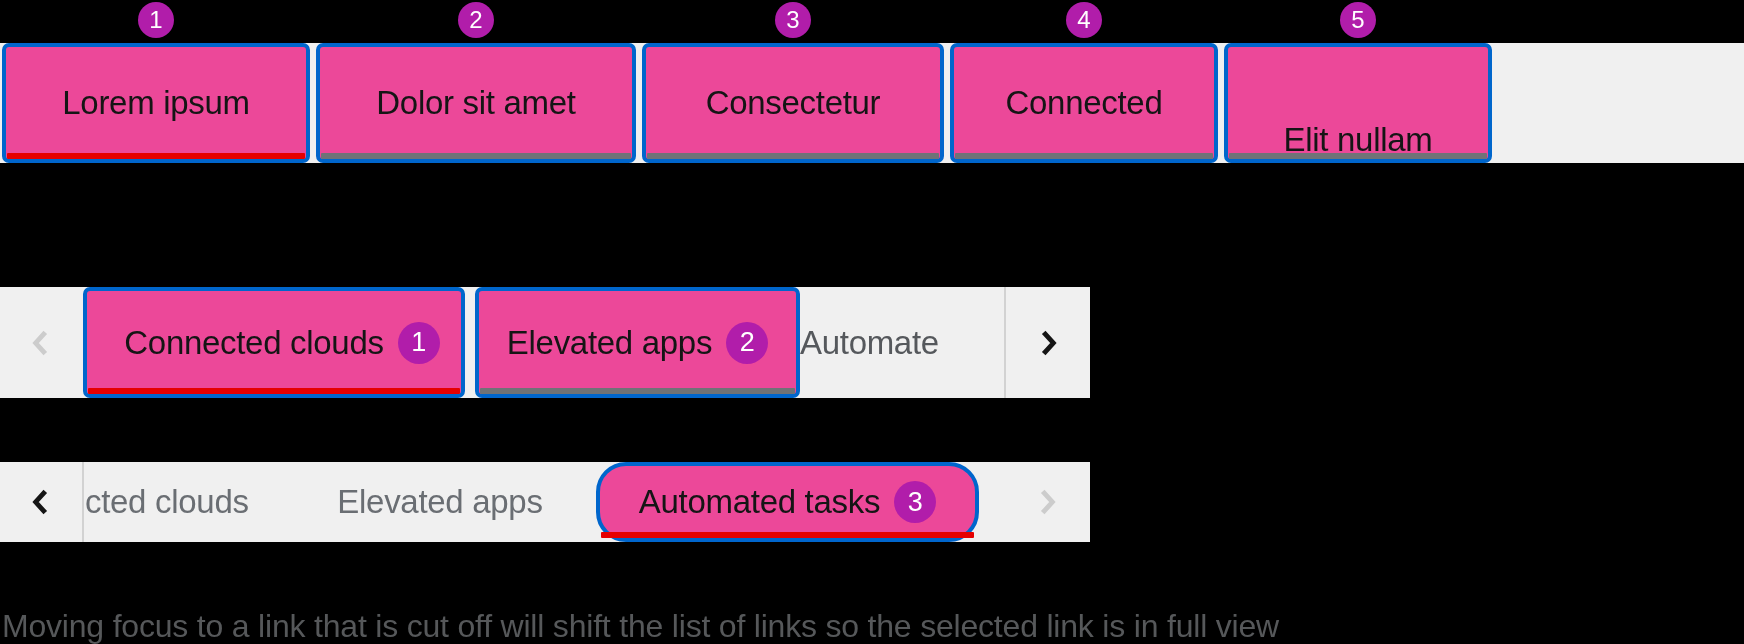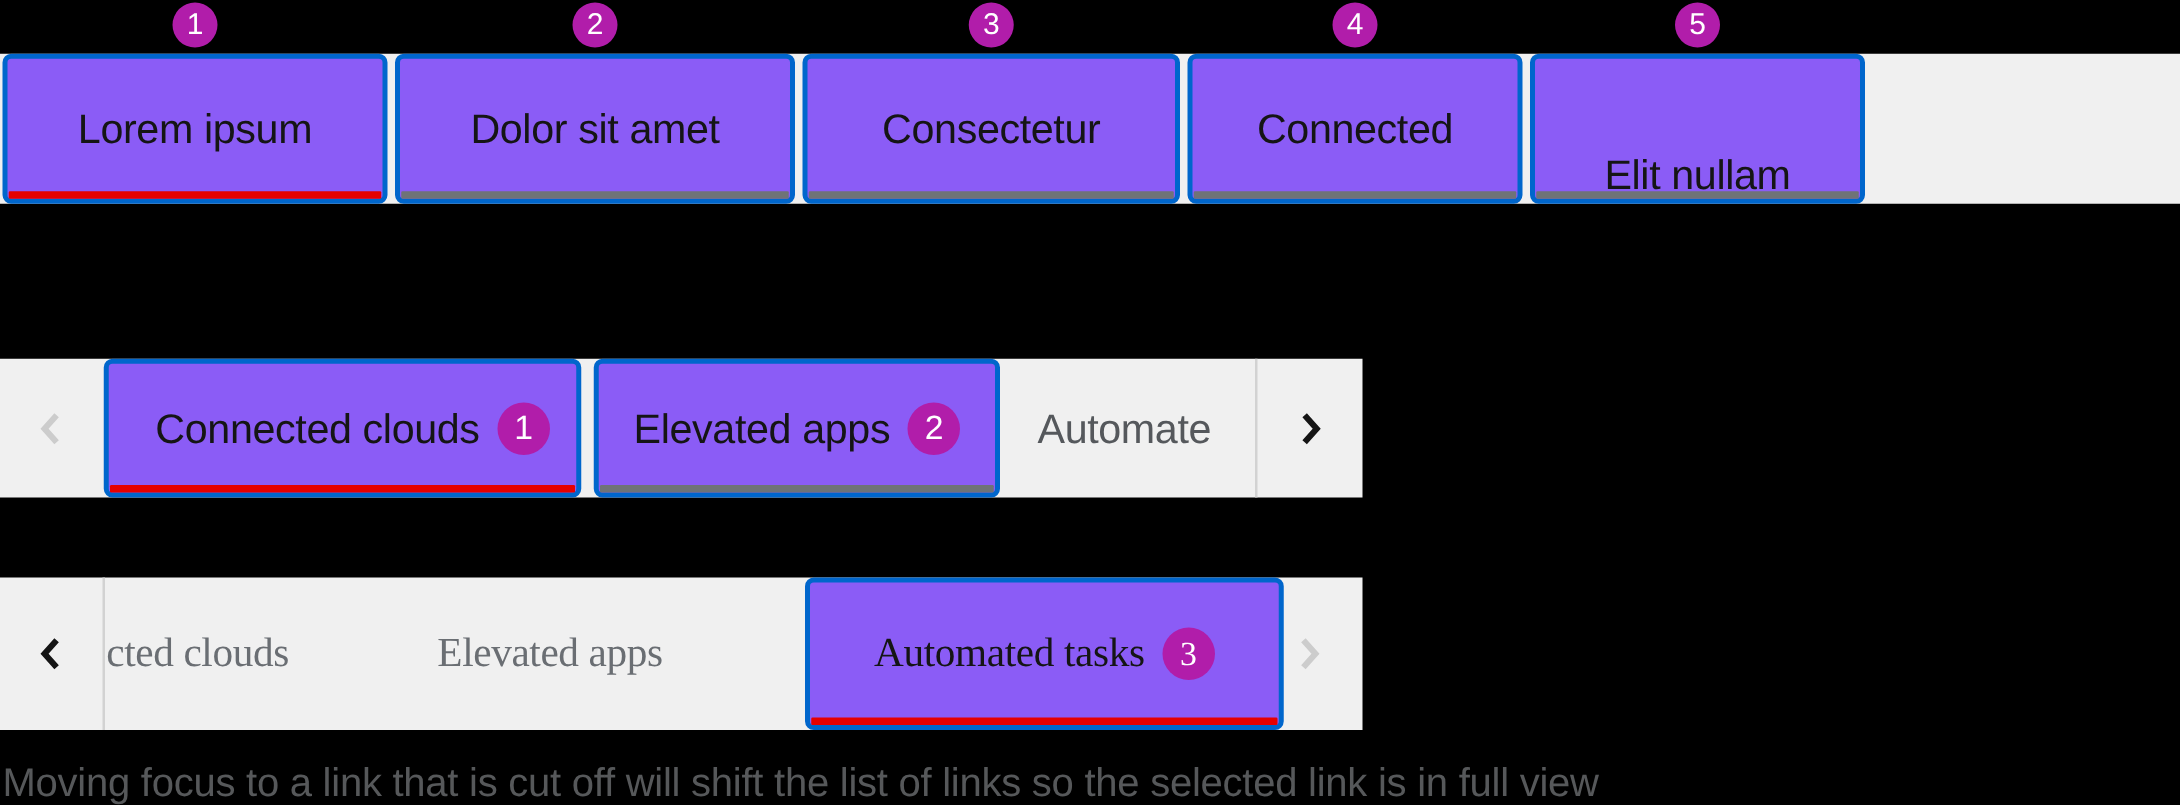--- a/index.html
+++ b/index.html
@@ -13,21 +13,21 @@
     display:flex;align-items:center;justify-content:center;
     border-radius:50%;background:#b11daa;color:#ffffff;
   }
   .badge-top{position:absolute;top:2px;width:36px;height:36px;font-size:24px;}
   .badge-inline{width:42px;height:42px;font-size:27px;margin-left:14px;flex:none;}
   
   .tabbar{position:absolute;background:#f0f0f0;}
   .tab{
     position:absolute;top:0;height:100%;
     border:4px solid #0066cc;border-radius:7px;
-    background:#8b5cf6;display:flex;align-items:center;justify-content:center;
+    background:#ec4899;display:flex;align-items:center;justify-content:center;
     font-size:33px;letter-spacing:-0.3px;color:#151515;cursor:pointer;
   }
   .tab .underbar{
     position:absolute;left:1px;right:1px;bottom:0;height:6px;border-radius:1px;
   }
   .underbar.sel{background:#e60000;}
   .underbar.unsel{background:#6f7377;}
   .cuttab{
     position:absolute;top:0;height:100%;display:flex;align-items:center;
     white-space:nowrap;overflow:hidden;font-size:33px;letter-spacing:-0.3px;
@@ -49,30 +49,30 @@
   .d1-t3{left:642px;width:302px;}
   .d1-t4{left:950px;width:268px;}
   .d1-t5{left:1224px;width:268px;align-items:flex-end;}
   .b1-1{left:138px;} .b1-2{left:458px;} .b1-3{left:775px;}
   .b1-4{left:1066px;} .b1-5{left:1340px;}
   
   .bar2{top:287px;left:0;width:1090px;height:111px;}
   .d2-left{left:0;width:82px;}
   .d2-t1{left:83px;width:382px;padding-left:16px;}
   .d2-t2{left:475px;width:325px;}
-  .d2-cut{left:800px;width:205px;padding-left:30px;color:#55585c;}
+  .d2-cut{left:800px;width:205px;color:#55585c;}
   .d2-div{left:1004px;}
   .d2-right{left:1006px;width:84px;}
   
-  .bar3{top:462px;left:0;width:1090px;height:122px;font-family:Liberation Serif, serif;}
+  .bar3{top:462px;left:0;width:1090px;height:80px;}
   .d3-left{left:0;width:82px;}
   .d3-div{left:82px;}
   .d3-cut1{left:85px;width:200px;color:#6a6e73;}
   .d3-cut2{left:300px;width:280px;color:#6a6e73;justify-content:center;}
-  .d3-t3{left:644px;width:383px;}
+  .d3-t3{left:596px;width:383px;border-radius:30px;}
   .d3-right{left:1003px;width:87px;}
   
   .caption{
     position:absolute;left:2px;top:608px;font-size:32px;letter-spacing:-0.2px;
     color:#56585a;white-space:nowrap;
   }
 </style>
 </head>
 <body>
 

